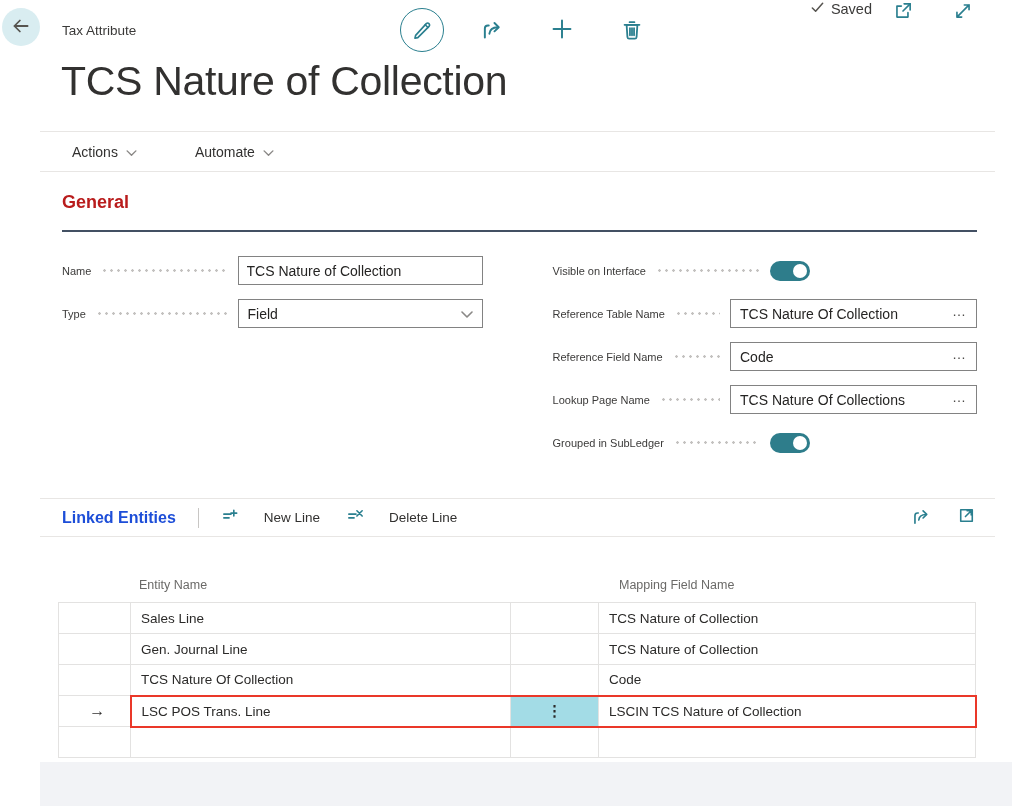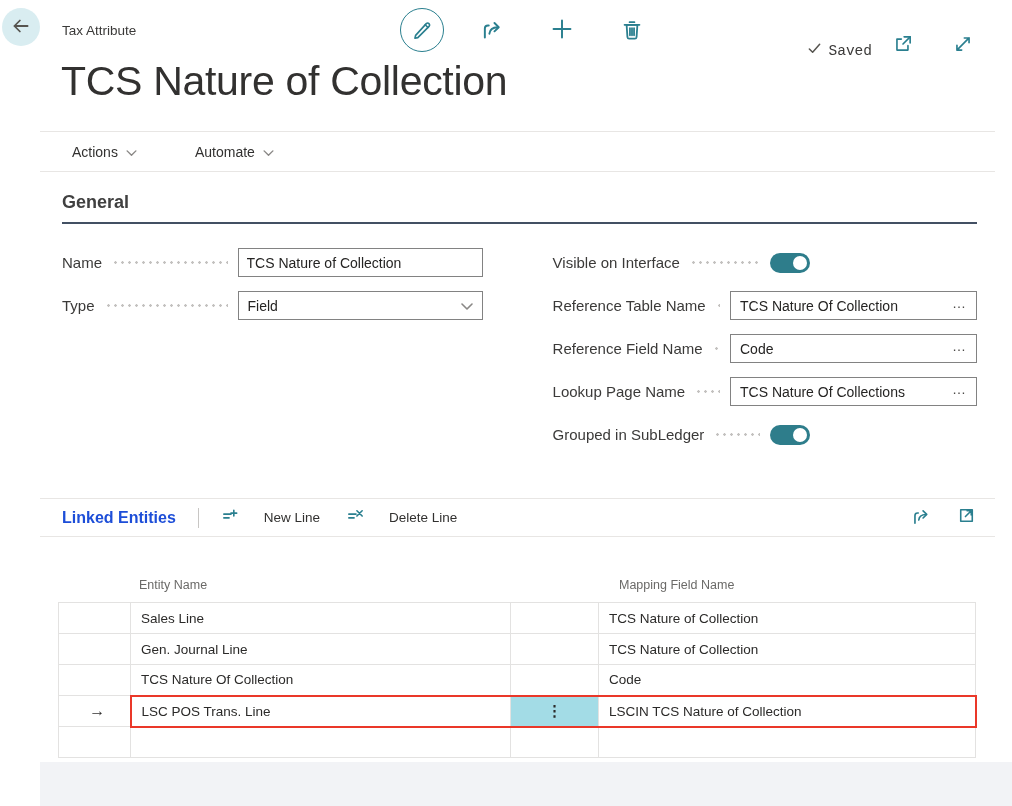--- a/index.html
+++ b/index.html
@@ -7,42 +7,42 @@
   body { font-family:"Liberation Sans", sans-serif; background:#fff; color:#323130; }
   .screen { position:relative; width:1012px; height:806px; overflow:hidden; background:#fff; }
 
   
   .back-btn { position:absolute; left:2px; top:8px; width:38px; height:38px; border-radius:50%;
               background:#d9edf1; display:flex; align-items:center; justify-content:center; cursor:pointer; border:none; }
   .caption { position:absolute; left:62px; top:23px; font-size:13.5px; color:#3b3a39; }
   .edit-btn { position:absolute; left:400px; top:8px; width:44px; height:44px; border-radius:50%;
               background:#fff; border:1.3px solid #2a7f8f; display:flex; align-items:center; justify-content:center; cursor:pointer; }
   .tool-ic { position:absolute; top:17px; width:26px; height:26px; display:flex; align-items:center; justify-content:center; cursor:pointer; background:none; border:none; }
-  .right-group { position:absolute; right:20px; top:0; height:60px; display:flex; align-items:flex-end; gap:20px;font-family:Liberation Mono, monospace; }
+  .right-group { position:absolute; right:20px; top:0; height:60px; display:flex; align-items:flex-start; gap:20px; }
   .saved { display:flex; align-items:center; gap:6px; font-size:14.5px; color:#3b3a39; }
   svg.teal { stroke:#2a7f8f; fill:none; stroke-width:1.5; stroke-linecap:round; stroke-linejoin:round; }
   svg.gray { stroke:#56544f; fill:none; stroke-width:1.6; stroke-linecap:round; stroke-linejoin:round; }
 
   
   .page-title { position:absolute; left:61px; top:58px; font-size:41px; font-weight:300; color:#323130; letter-spacing:-0.3px; }
 
   
   .menubar { position:absolute; left:40px; top:131px; width:955px; height:41px;
              border-top:1px solid #e8e6e4; border-bottom:1px solid #e8e6e4;
              display:flex; align-items:center; padding-left:32px; gap:58px; }
   .menu-item { display:flex; align-items:center; gap:8px; font-size:14px; color:#323130; cursor:pointer; }
 
   
   .general { position:absolute; left:62px; top:192px; width:915px; }
-  .general h2 { font-size:18px; font-weight:700; color:#404040; padding-bottom:9px; border-bottom:2px solid #43506033; border-bottom:2px solid #435063; }
+  .general h2 { font-size:18px; font-weight:700; color:#b91c1c; padding-bottom:17px; border-bottom:2px solid #43506033; border-bottom:2px solid #435063; }
   .fields { margin-top:24px; display:flex; }
   .col-left { width:433px; }
   .col-right { width:437px; margin-left:70px; }
   .field-row { display:flex; align-items:center; height:29px; margin-bottom:14px; }
-  .field-label { font-size:15px; color:#3b3a39; white-space:nowrap; }
+  .field-label { font-size:11px; color:#3b3a39; white-space:nowrap; }
   .leader { flex:1; height:3px; margin:0 10px;
             background-image:radial-gradient(circle, #c3c1bf 1.1px, transparent 1.5px);
             background-size:7px 3px; background-repeat:repeat-x; background-position:left center; }
   .text-input { width:245px; height:29px; border:1px solid #828282; font-size:14px; color:#252423;
                 padding:0 8px; background:#fff; font-family:"Liberation Sans",sans-serif; }
   .select-box, .assist-box { height:29px; border:1px solid #828282; background:#fff; display:flex;
                 align-items:center; justify-content:space-between; padding:0 9px; font-size:14px; color:#252423; cursor:pointer; }
   .select-box { width:245px; }
   .assist-box { width:247px; }
   .assist-dots { color:#4c4a48; font-size:14px; letter-spacing:1px; line-height:1; padding-bottom:6px; }

